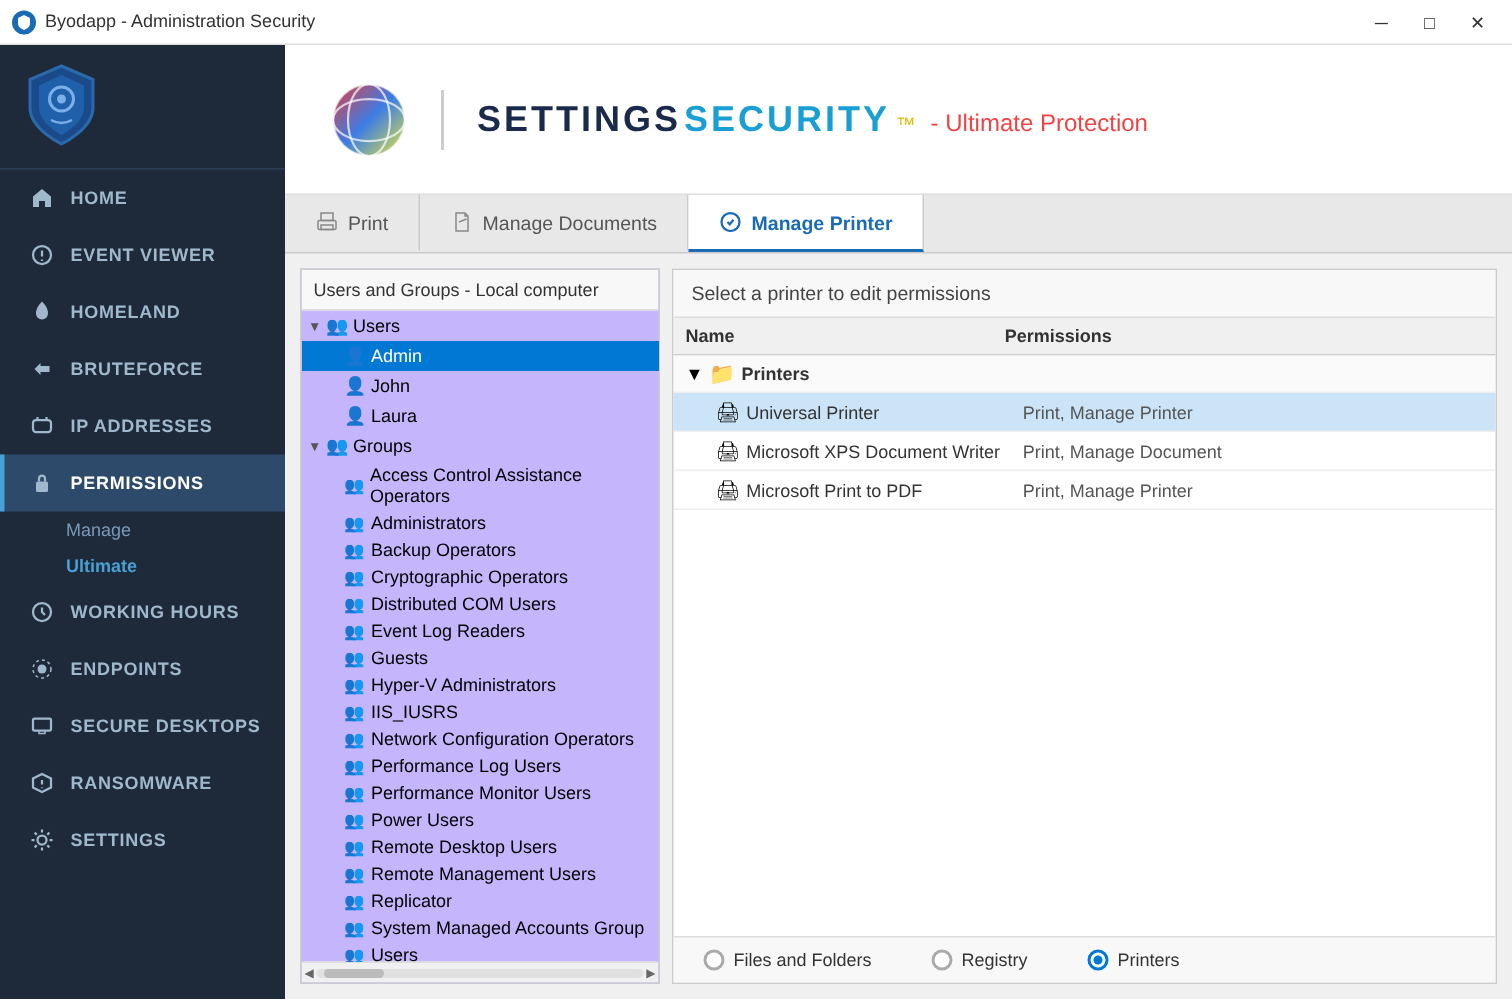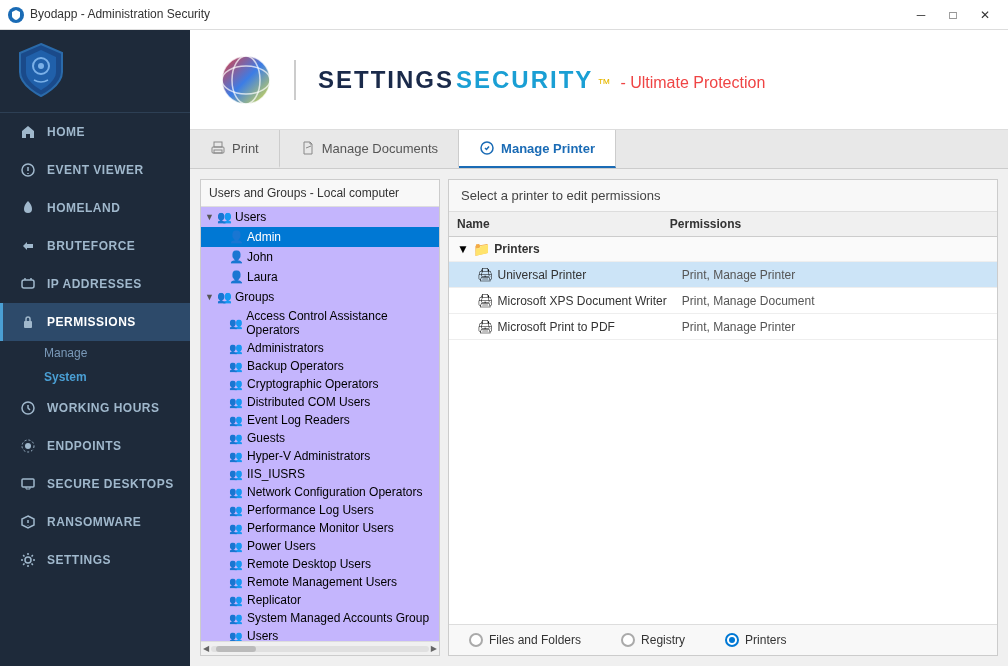--- a/index.html
+++ b/index.html
@@ -126,21 +126,21 @@
       <div class="nav-item active">
         <div class="nav-icon">
           <svg width="16" height="16" viewBox="0 0 16 16">
               <rect x="4" y="7" width="8" height="7" rx="1" fill="#a0b8cc"></rect>
               <path d="M6 7 L6 5 A2 2 0 0 1 10 5 L10 7" fill="none" stroke="#a0b8cc" stroke-width="1.5"></path>
             </svg>
         </div>
         <span>PERMISSIONS</span>
       </div>
       <div class="nav-sub-item">Manage</div>
-      <div class="nav-sub-item active">System</div>
+      <div class="nav-sub-item active">Ultimate</div>
 
       <div class="nav-item">
         <div class="nav-icon">
           <svg width="16" height="16" viewBox="0 0 16 16">
               <circle cx="8" cy="8" r="6" fill="none" stroke="#a0b8cc" stroke-width="1.5"></circle>
               <path d="M8 5 L8 8 L10 10" stroke="#a0b8cc" stroke-width="1.5" fill="none"></path>
             </svg>
         </div>
         <span>WORKING HOURS</span>
       </div>

